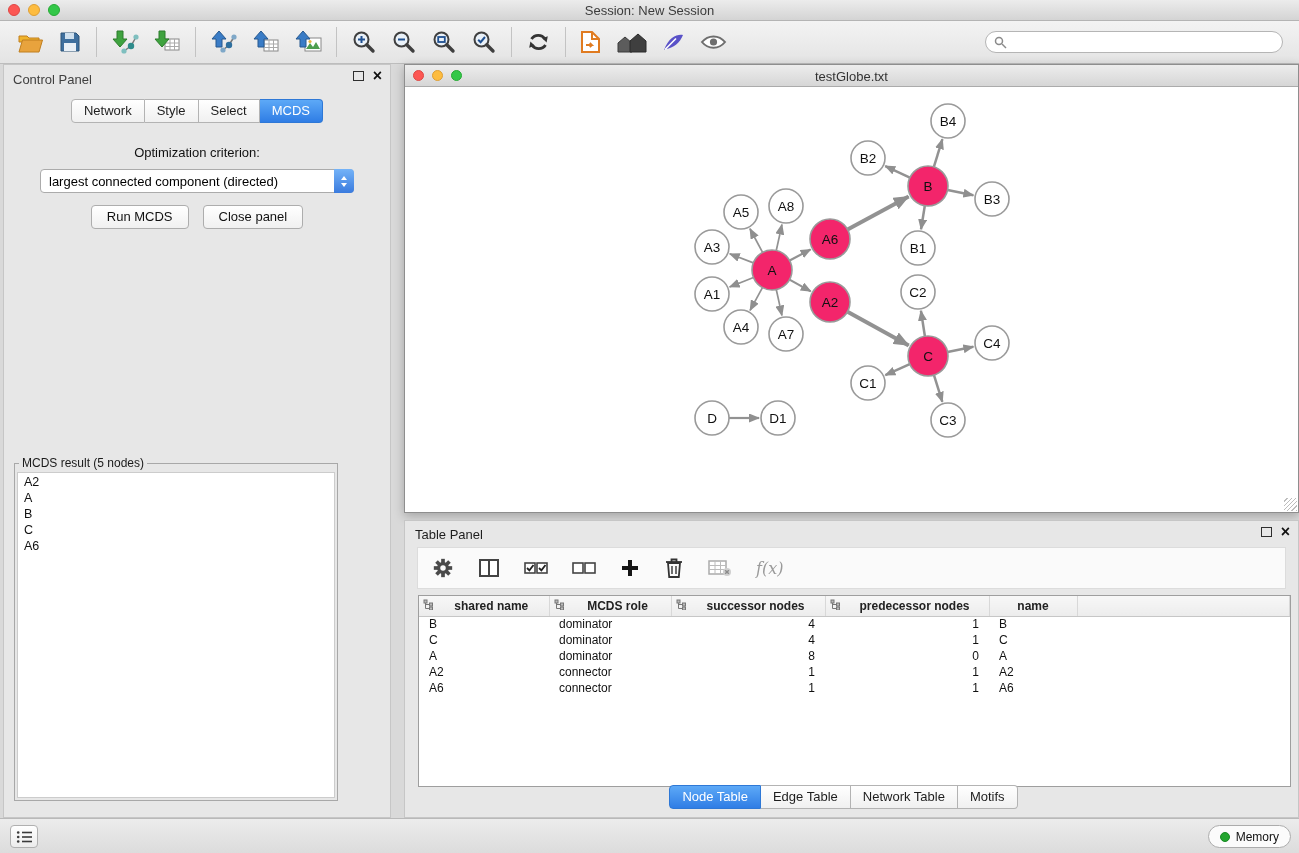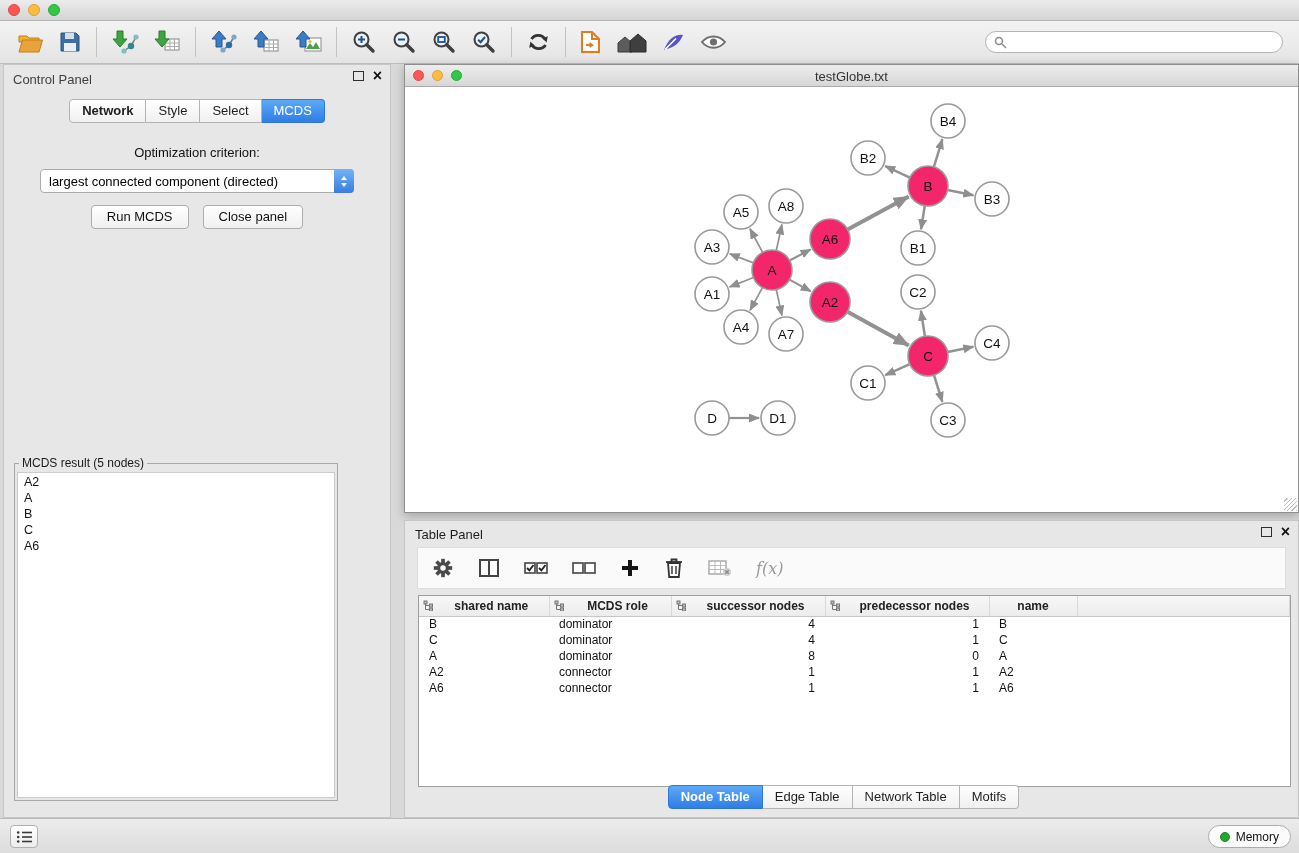--- a/index.html
+++ b/index.html
@@ -30,21 +30,21 @@
   .control-panel{position:absolute;left:3px;top:64px;width:388px;height:754px;
     background:#E7E7E7;border:1px solid #C6C6C6;}
   .cp-header{position:relative;height:28px;}
   .cp-header .p-title{position:absolute;left:9px;top:7px;font-size:13px;color:#404040;}
   .panel-ctrls{position:absolute;right:8px;top:6px;display:flex;gap:9px;align-items:center;}
   .float-ic{width:11px;height:10px;border:1.5px solid #2E2E2E;display:inline-block;}
   .close-ic{font-size:16px;font-weight:bold;color:#111;line-height:10px;}
   .seg{display:flex;justify-content:center;margin-top:6px;}
   .seg .tab{padding:3px 12px 4px;font-size:13px;color:#1E1E1E;background:linear-gradient(#FFFFFF,#F0F0F0);
     border:1px solid #B3B3B3;border-left:none;cursor:default;}
-  .seg .tab:first-child{border-left:1px solid #B3B3B3;border-radius:4px 0 0 4px;font-weight:bold;}
+  .seg .tab:first-child{border-left:1px solid #B3B3B3;border-radius:4px 0 0 4px;}
   .seg .tab:last-child{border-radius:0 4px 4px 0;}
   .seg .tab.active{background:linear-gradient(#5DA9F7,#2F7DE5);border-color:#2E78D6;color:#FFF;}
   .opt-label{margin-top:22px;text-align:center;font-size:13px;color:#111;}
   .dropdown{position:relative;margin:9px auto 0;width:314px;height:24px;background:#FFF;
     border:1px solid #ABABAB;border-radius:4px;display:flex;align-items:center;}
   .dropdown .val{flex:1;padding-left:8px;font-size:13px;color:#000000;white-space:nowrap;overflow:hidden;}
   .stepper{width:20px;height:24px;margin:-1px -1px -1px 0;border-radius:0 4px 4px 0;
     background:linear-gradient(#74B3F8,#3A7BDE);display:flex;flex-direction:column;align-items:center;justify-content:center;}
   .arr-up{width:0;height:0;border-left:3.5px solid transparent;border-right:3.5px solid transparent;border-bottom:4.5px solid #FFF;margin-bottom:3px;}
   .arr-dn{width:0;height:0;border-left:3.5px solid transparent;border-right:3.5px solid transparent;border-top:4.5px solid #FFF;}
@@ -76,21 +76,21 @@
   .tp-header .p-title{position:absolute;left:10px;top:6px;font-size:13px;color:#1E1E1E;}
   .tp-toolbar{display:flex;align-items:center;gap:24px;height:42px;margin:2px 12px 0 12px;
     background:#FAFAFA;border:1px solid #DCDCDC;padding-left:14px;}
   .tp-tbtn{background:none;border:none;padding:0;display:flex;align-items:center;cursor:default;}
   .fx{font-family:"DejaVu Serif",serif;font-style:italic;font-size:16px;color:#9A9A9A;}
   .tp-table-wrap{position:absolute;left:13px;right:7px;top:74px;height:192px;background:#FFF;
     border:1px solid #9E9E9E;overflow:hidden;}
   table.nodes{border-collapse:collapse;width:100%;table-layout:fixed;}
   table.nodes th{height:20px;background:linear-gradient(#F7F7F7,#ECECEC);border-bottom:1px solid #C6C6C6;
     border-right:1px solid #D8D8D8;font-size:12px;font-weight:normal;color:#222;padding:0 4px;}
-  table.nodes th .th-inner{display:flex;align-items:center;gap:4px;}
+  table.nodes th .th-inner{display:flex;align-items:flex-start;gap:4px;}
   table.nodes th .th-label{flex:1;text-align:center;font-weight:bold;}
   table.nodes td{height:16px;font-size:12px;color:#111;padding:0 10px;white-space:nowrap;overflow:hidden;}
   .tp-tabs{position:absolute;left:0;right:16px;bottom:8px;display:flex;justify-content:center;}
   .statusbar{position:absolute;left:0;bottom:0;width:1299px;height:35px;
     background:linear-gradient(#ECECEC,#DCDCDC);border-top:1px solid #B9B9B9;}
   .list-btn{position:absolute;left:10px;top:6px;width:28px;height:23px;background:linear-gradient(#FFFFFF,#ECECEC);
     border:1px solid #B0B0B0;border-radius:4px;display:flex;align-items:center;justify-content:center;}
   .memory{position:absolute;right:8px;top:6px;height:23px;background:#FBFBFB;border:1px solid #ACACAC;
     border-radius:12px;display:flex;align-items:center;gap:6px;padding:0 11px;}
   .mem-dot{width:10px;height:10px;border-radius:50%;background:#23A52F;border:1px solid #188A23;}
@@ -100,20 +100,21 @@
 <body>
 
 <div class="app">
 
   <div class="titlebar">
     <div class="lights">
       <span class="light red"></span>
       <span class="light yellow"></span>
       <span class="light green"></span>
     </div>
+    <div class="tb-title">Session: New Session</div>
   </div>
 
   <div class="toolbar">
     <button class="tbtn">
       <svg width="27" height="23" viewBox="0 0 27 23">
         <path d="M2 5 h8 l2 2 h10 v4 H2 Z" fill="#F0B42C" stroke="#C07F1F"></path>
         <path d="M2 21 L5.5 9 h20 L22 21 Z" fill="#E8A33D" stroke="#C07F1F"></path>
       </svg>
     </button>
     <button class="tbtn">

